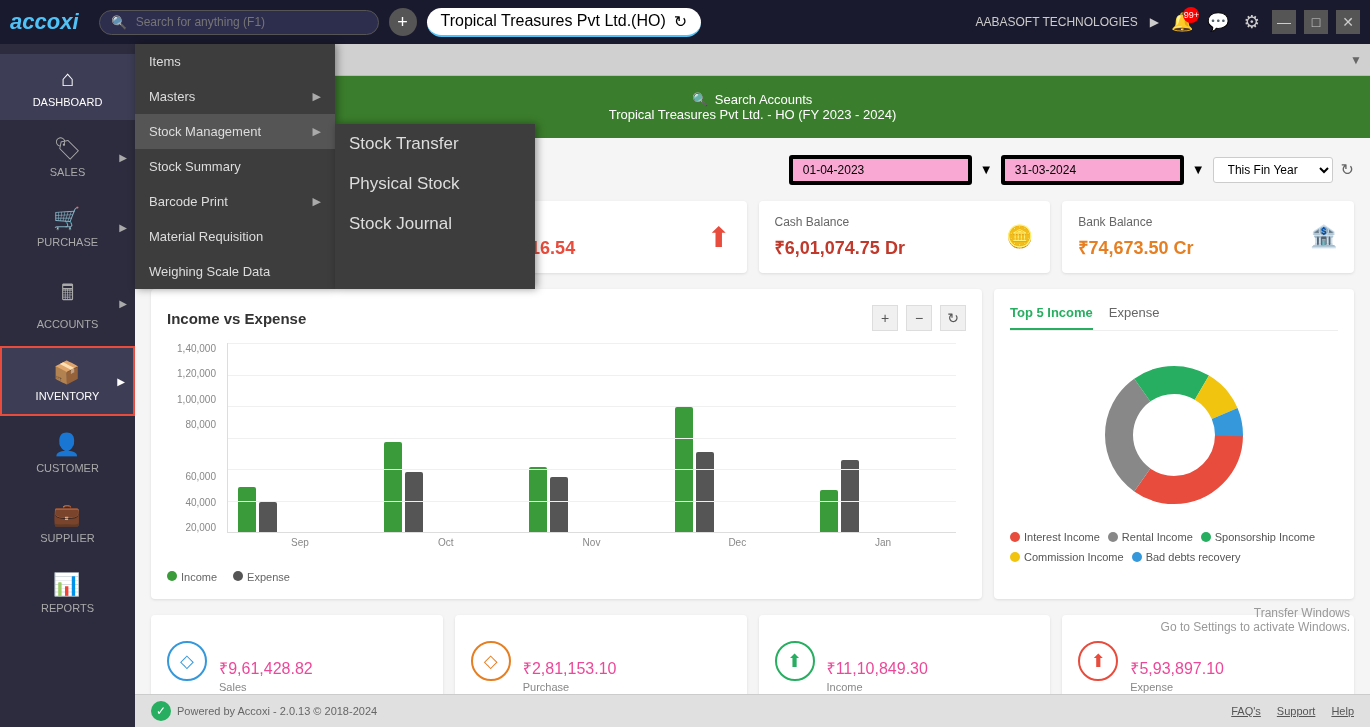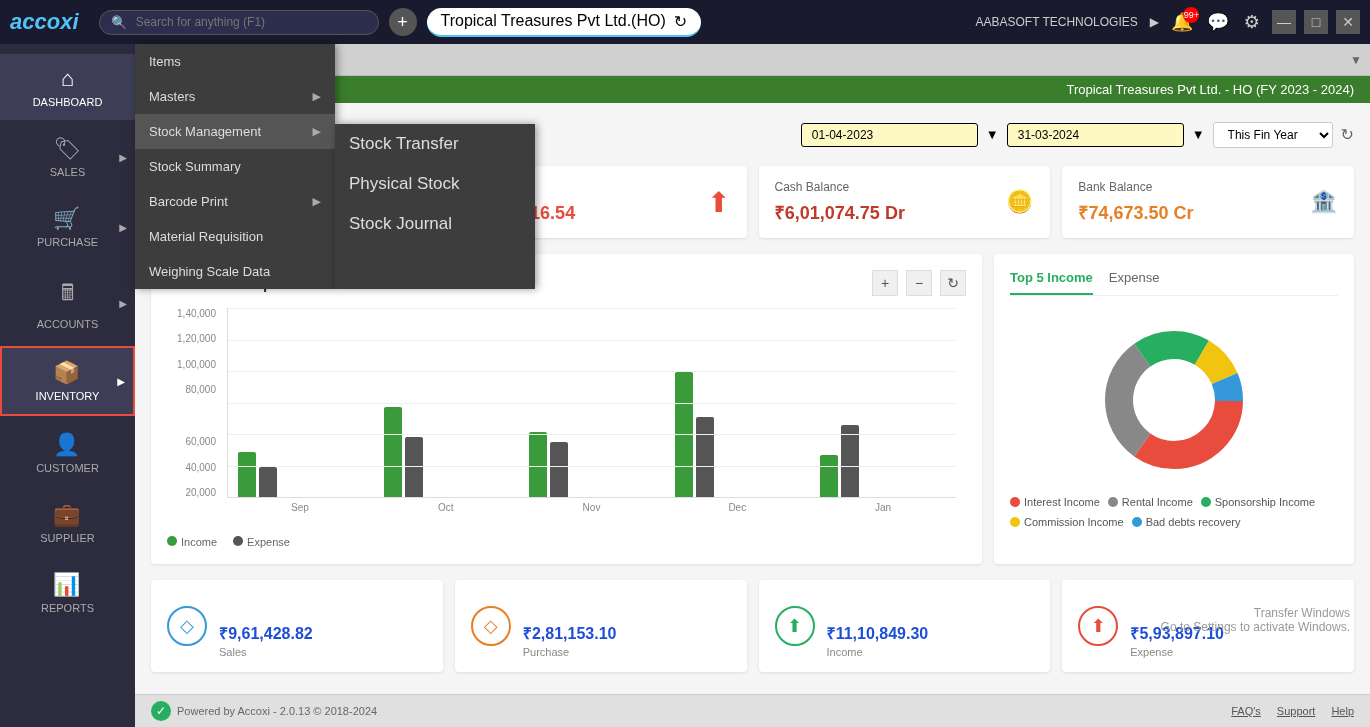--- a/index.html
+++ b/index.html
@@ -34,31 +34,31 @@
     .content-area { flex: 1; background: #f0f0f0; display: flex; flex-direction: column; overflow: hidden; }
 
     
     .tab-bar { background: #d0d0d0; display: flex; align-items: center; padding: 0 8px; height: 32px; border-bottom: 1px solid #bbb; }
     .tab { background: #e8e8e8; border: 1px solid #bbb; border-bottom: none; padding: 4px 14px; font-size: 12px; cursor: pointer; margin-right: 4px; }
     .tab.active { background: white; }
     .tab-close { margin-left: 6px; color: #888; font-size: 11px; cursor: pointer; }
     .tab-chevron { margin-left: auto; color: #666; font-size: 12px; cursor: pointer; }
 
     
-    .green-header { background: #3a7d2c; color: white; padding: 6px 16px; display: flex; align-items: center; justify-content: space-between; font-size: 13px; }
+    .green-header { background: #3a7d2c; color: white; padding: 16px 16px; display: flex; align-items: center; justify-content: space-between; font-size: 13px; flex-direction: column; }
     .search-accounts { display: flex; align-items: center; gap: 6px; }
 
     
     .dashboard-content { flex: 1; overflow-y: auto; padding: 16px; background: #f5f5f5; position: relative; }
 
     
     .dash-header { display: flex; align-items: center; justify-content: space-between; margin-bottom: 16px; }
     .dash-title { font-size: 26px; color: #333; font-weight: 300; }
     .dash-controls { display: flex; align-items: center; gap: 8px; }
-    .date-input { border: 1px solid #000000; padding: 4px 10px; font-size: 12px; background: #fef9c3; border-radius: 3px; }
+    .date-input { border: 4px solid #000000; padding: 4px 10px; font-size: 12px; background: #f9a8d4; border-radius: 3px; }
     .period-select { border: 1px solid #ccc; padding: 4px 10px; font-size: 12px; background: white; border-radius: 3px; min-width: 120px; }
     .refresh-icon { color: #666; font-size: 16px; cursor: pointer; }
 
     
     .summary-cards { display: flex; gap: 12px; margin-bottom: 16px; }
     .summary-card { background: white; border-radius: 4px; padding: 14px 16px; flex: 1; display: flex; justify-content: space-between; align-items: center; box-shadow: 0 1px 3px rgba(0,0,0,0.1); }
     .card-left .card-label { font-size: 12px; color: #666; margin-bottom: 6px; }
     .card-left .card-value { font-size: 18px; font-weight: 600; }
     .card-left .card-value.green { color: #27ae60; }
     .card-left .card-value.red { color: #e74c3c; }
@@ -90,21 +90,21 @@
     .legend-color { width: 10px; height: 10px; border-radius: 50%; }
 
     
     .bottom-stats { display: flex; gap: 12px; }
     .stat-card { background: white; border-radius: 4px; padding: 14px 16px; flex: 1; display: flex; align-items: center; gap: 12px; box-shadow: 0 1px 3px rgba(0,0,0,0.1); }
     .stat-icon-circle { width: 40px; height: 40px; border-radius: 50%; display: flex; align-items: center; justify-content: center; font-size: 18px; border: 2px solid; }
     .stat-icon-circle.blue { border-color: #3498db; color: #3498db; }
     .stat-icon-circle.orange { border-color: #e67e22; color: #e67e22; }
     .stat-icon-circle.green { border-color: #27ae60; color: #27ae60; }
     .stat-icon-circle.red { border-color: #e74c3c; color: #e74c3c; }
-    .stat-value { font-size: 16px; font-weight: 700; color: #1d4ed8; margin-top: 28px; }
+    .stat-value { font-size: 16px; font-weight: 400; color: #ec4899; margin-top: 28px; }
     .stat-label { font-size: 11px; color: #888; margin-top: 2px; }
 
     
     .footer { background: #e0e0e0; padding: 6px 16px; display: flex; justify-content: space-between; align-items: center; font-size: 11px; color: #666; border-top: 1px solid #ccc; }
     .footer-links { display: flex; gap: 16px; }
     .footer-link { color: #555; cursor: pointer; text-decoration: underline; }
     .footer-logo { display: flex; align-items: center; gap: 6px; }
 
     
     .menu-overlay { position: absolute; left: 135px; top: 44px; z-index: 1000; display: flex; }

